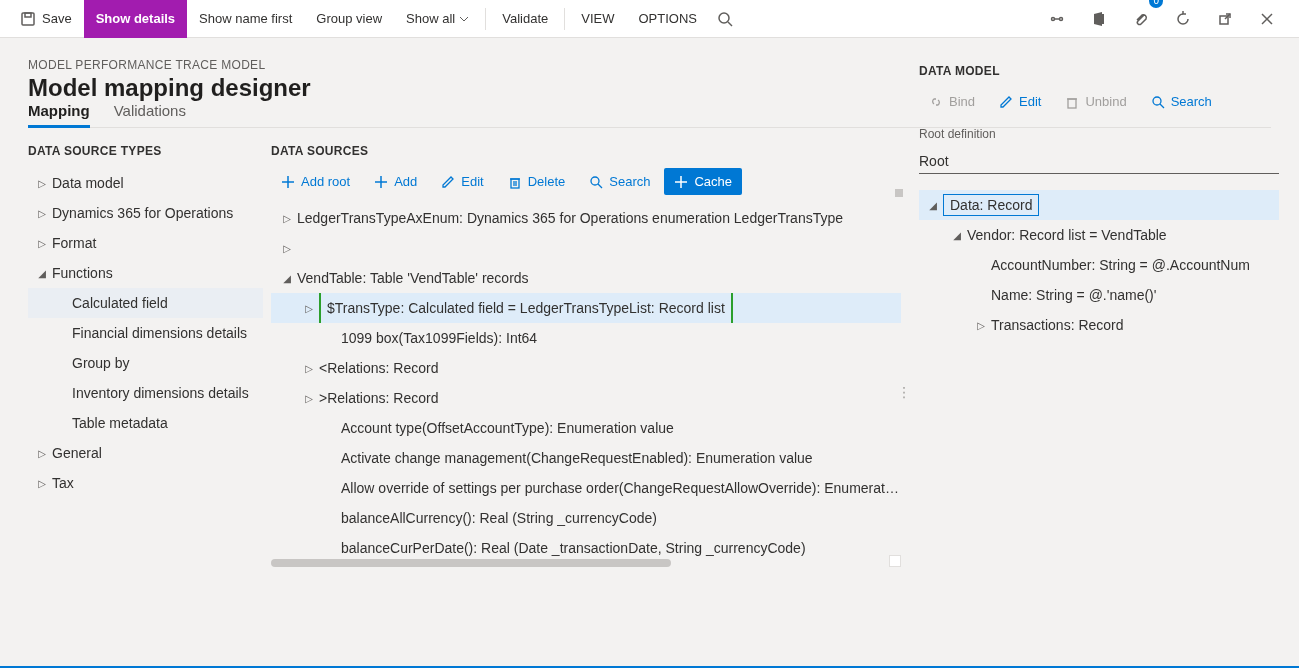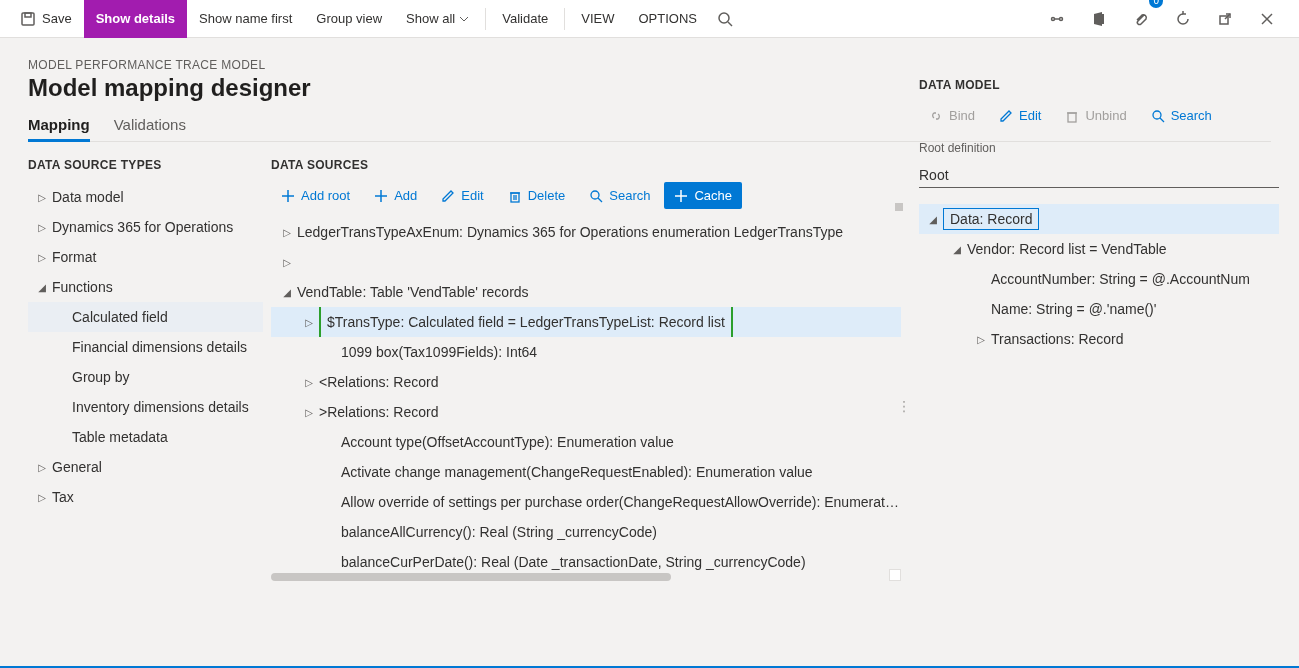--- a/index.html
+++ b/index.html
@@ -8,21 +8,21 @@
 .top-bar .tb-item { padding: 0 12px; height: 38px; display: flex; align-items: center; cursor: pointer; color: #323130; white-space: nowrap; }
 .top-bar .tb-item.active { background: #a21caf; color: #fff; font-weight: bold; }
 .top-bar .tb-sep { width: 1px; height: 22px; background: #e1dfdd; margin: 0 4px; }
 .top-bar .tb-icon { padding: 0 8px; height: 38px; display: flex; align-items: center; cursor: pointer; }
 .top-bar .spacer { flex: 1; }
 .icon-svg { width: 16px; height: 16px; fill: none; stroke: #605e5c; stroke-width: 1.5; }
 
 .header-area { padding: 20px 28px 0 28px; }
 .breadcrumb { font-size: 12px; color: #605e5c; letter-spacing: 0.3px; }
 .page-title { font-size: 24px; font-weight: 600; margin-top: 2px; color: #201f1e; }
-.tabs { display: flex; gap: 24px; margin-top: 14px; border-bottom: 1px solid #e1dfdd; }
+.tabs { display: flex; gap: 24px; border-bottom: 1px solid #e1dfdd; }
 .tab { padding-bottom: 8px; font-size: 15px; color: #605e5c; cursor: pointer; position: relative; }
 .tab.active { color: #201f1e; font-weight: 600; }
 .tab.active::after { content: ""; position: absolute; left: 0; right: 0; bottom: -1px; height: 3px; background: #0078d4; }
 
 .main-cols { display: flex; padding: 16px 0 0 28px; position: relative; height: 540px; }
 .col-left { width: 240px; }
 .col-mid { width: 630px; margin-left: 8px; position: relative;}
 .col-right { flex: 1; margin-left: 18px; margin-top:-104px;}
 
 .section-title { font-size: 12px; font-weight: 600; color: #323130; letter-spacing: 0.3px; margin-bottom: 10px;}

